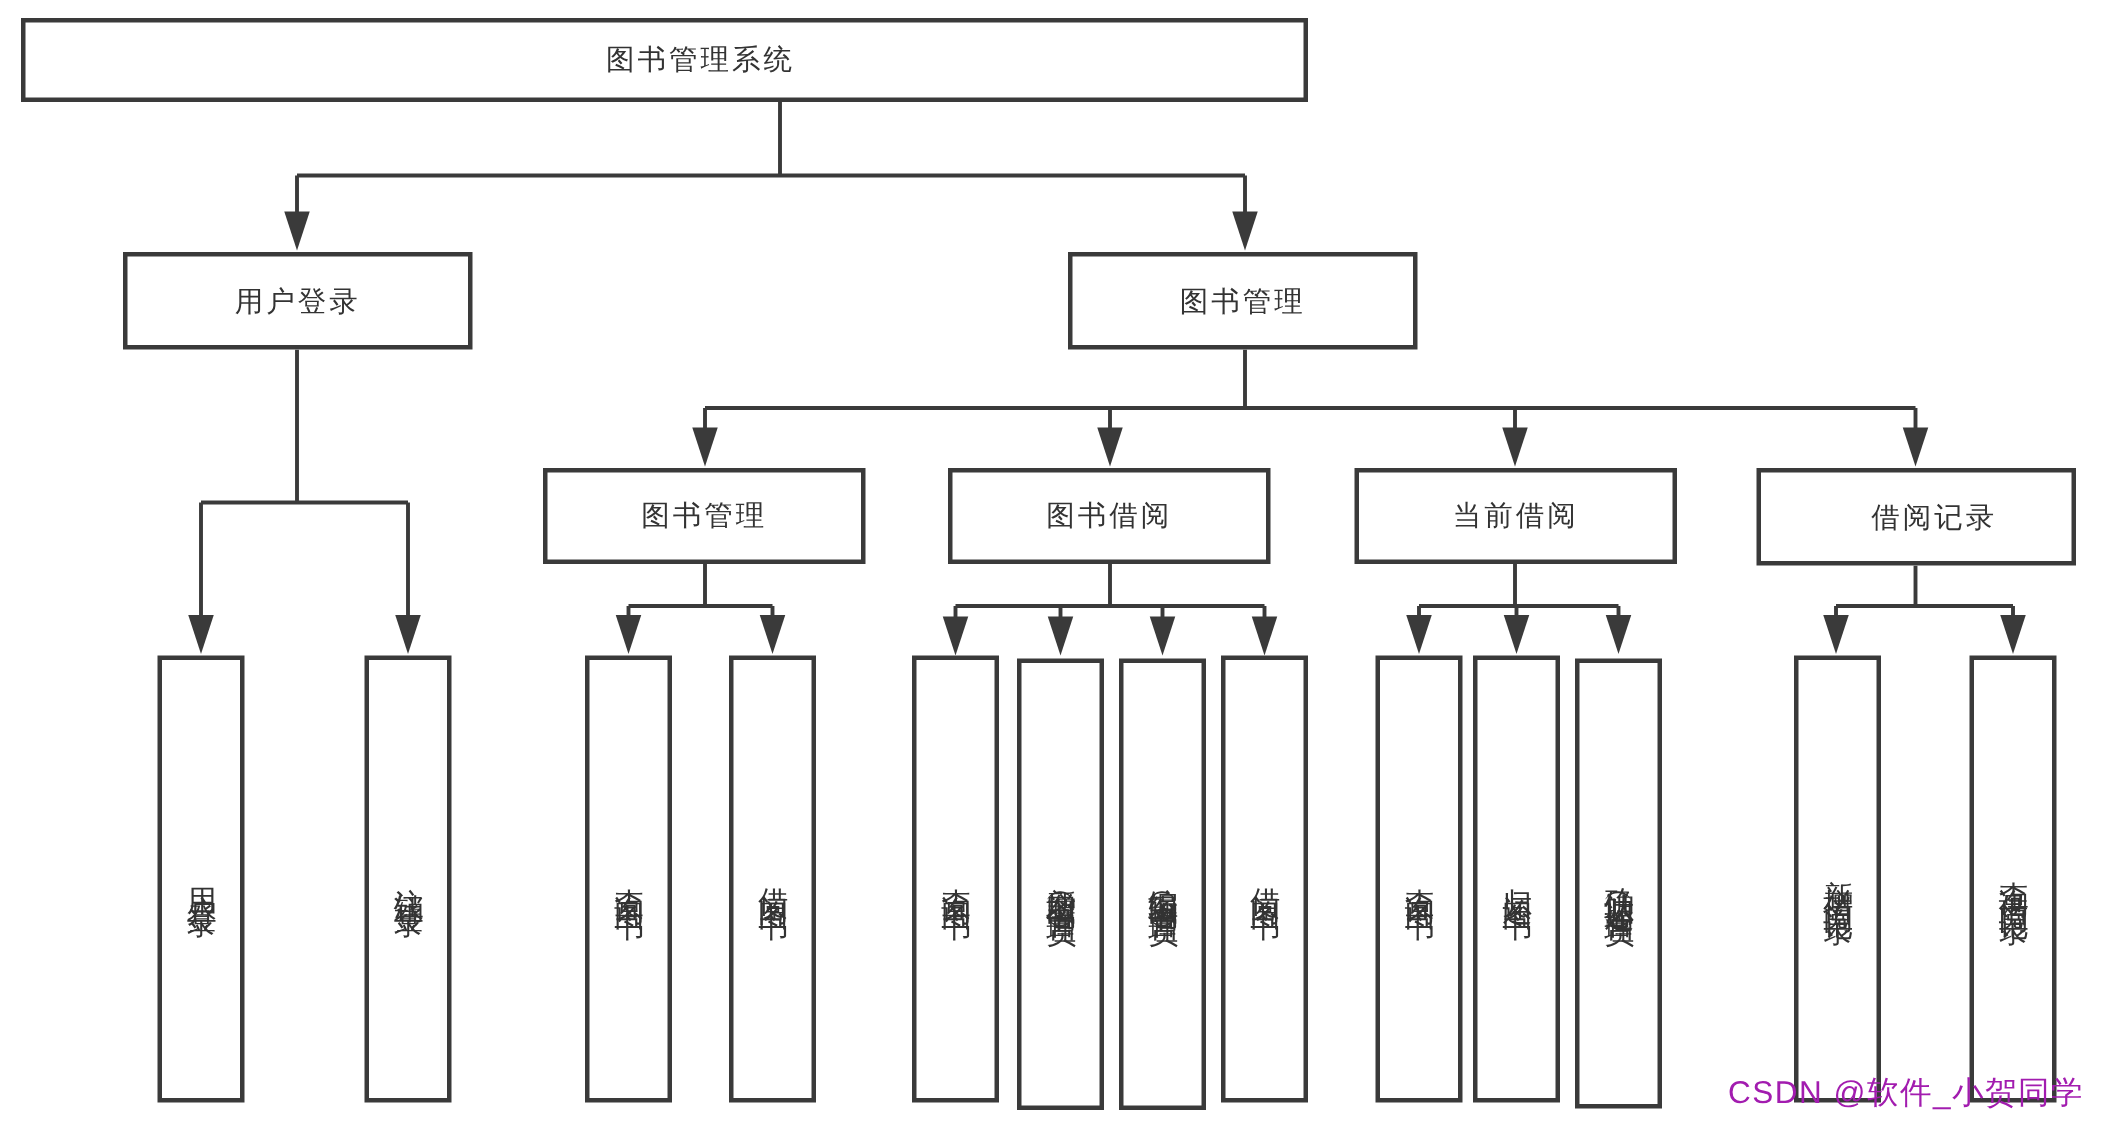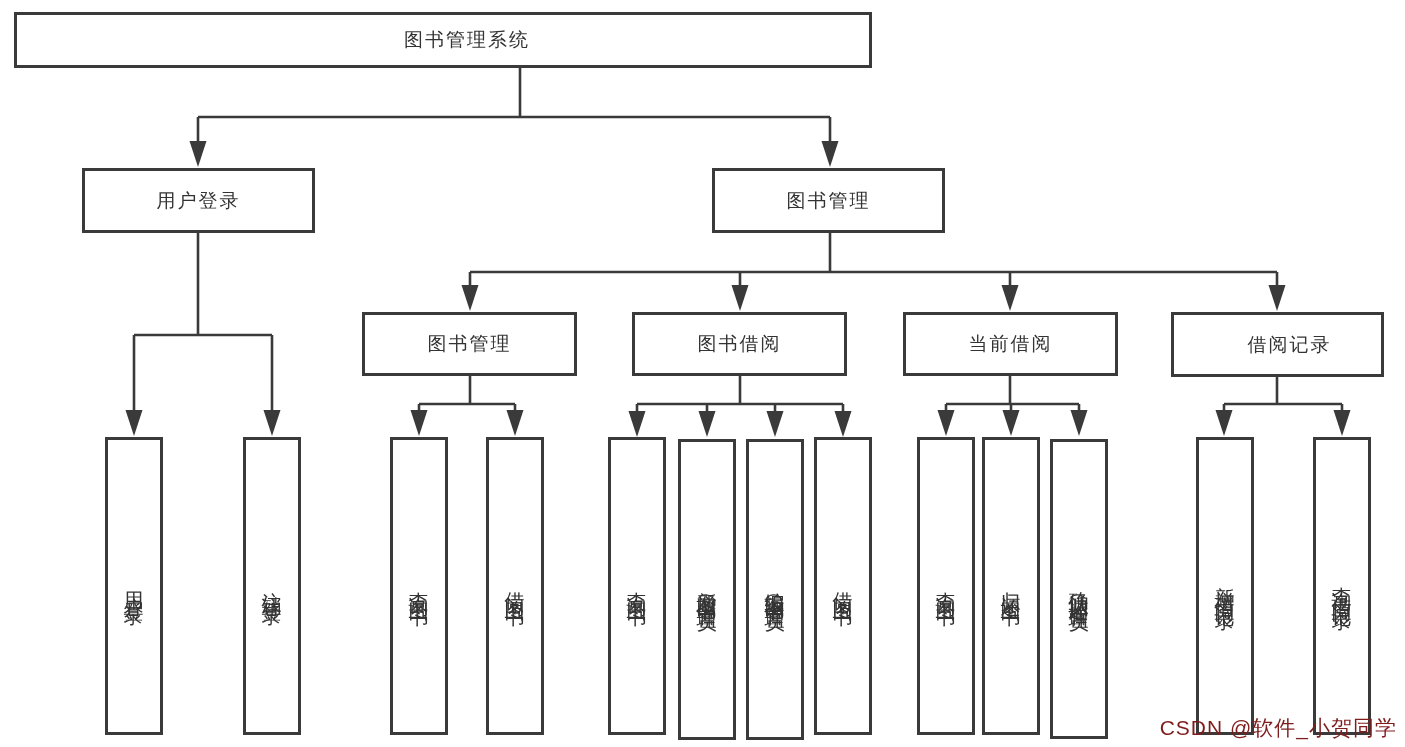--- a/index.html
+++ b/index.html
@@ -36,23 +36,23 @@
     letter-spacing:5px;
     line-height:1;
   }
   .node-v.tight .lbl { letter-spacing:3px; }
   .watermark {
     position:absolute;
     z-index:3;
     left:1152px;
     top:714px;
     width:245px;
-    text-align:right;
+    text-align:left;
     font-size:21px;
-    color:#7f1d1d;
+    color:#a21caf;
     letter-spacing:1px;
     white-space:nowrap;
   }
 </style>
 </head>
 <body>
 
 <div class="stage">
 
   <svg class="connectors" id="connector-svg" width="1405" height="747">

